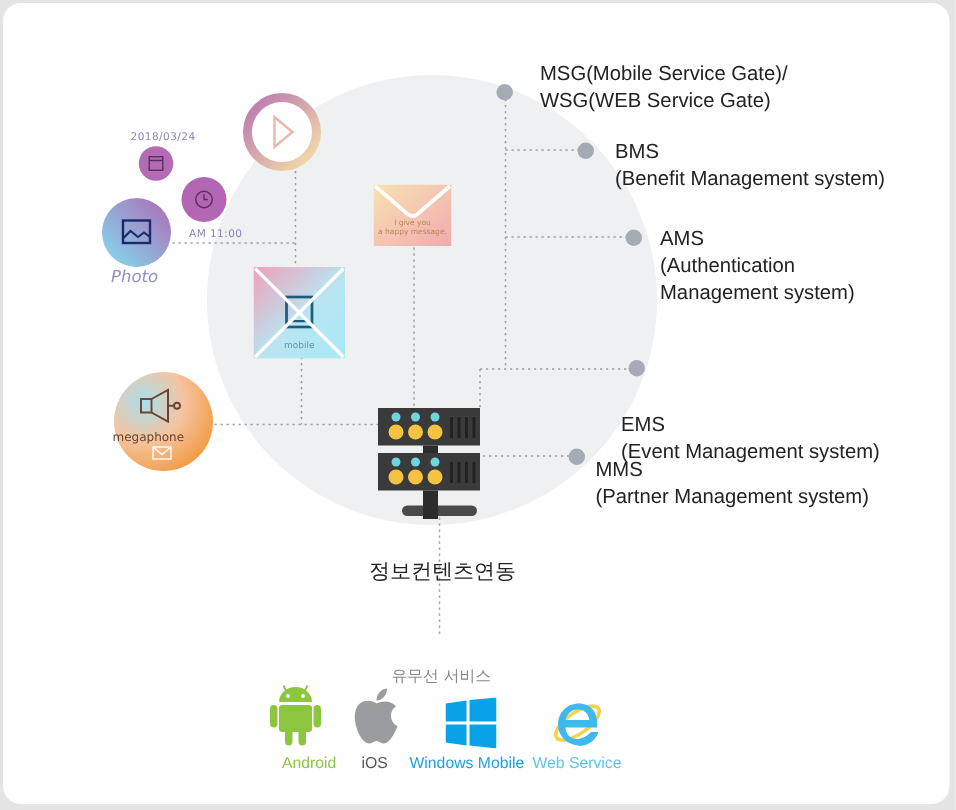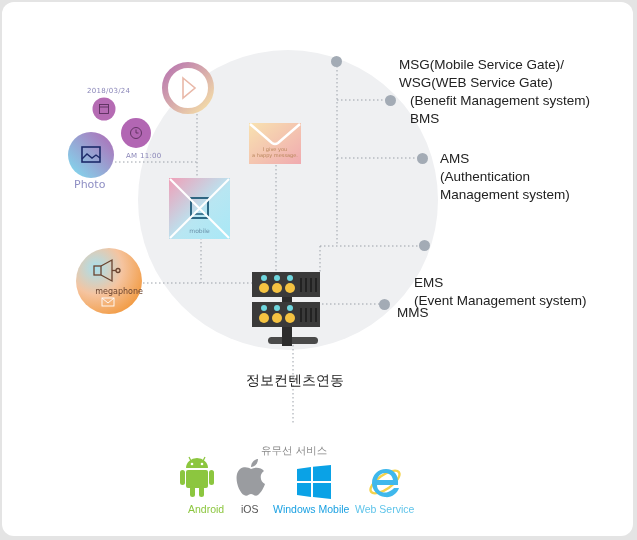--- a/index.html
+++ b/index.html
@@ -4,21 +4,21 @@
 <style>
   html,body{margin:0;padding:0;background:#e4e4e4;}
   body{width:637px;height:540px;position:relative;overflow:hidden;font-family:"DejaVu Sans","Liberation Sans",sans-serif;}
   .frame{position:absolute;left:2px;top:2px;width:631px;height:534px;background:#fff;border-radius:12px;}
   .bigcircle{position:absolute;left:138px;top:50px;width:300px;height:300px;border-radius:50%;background:#eff0f2;}
   svg.lines{position:absolute;left:0;top:0;}
   .abs{position:absolute;}
   .dot{position:absolute;width:11px;height:11px;border-radius:50%;background:#a3abb5;}
   .label{position:absolute;font-family:"Liberation Sans",sans-serif;font-size:13.5px;line-height:18px;color:#222;}
   .date{position:absolute;font-size:7px;color:#8a86b8;letter-spacing:.3px;}
-  .photo-label{position:absolute;font-size:11px;color:#8f8fc4;}
+  .photo-label{position:absolute;font-size:11px;color:#8f8fc4;font-style:italic;}
   .center-title{position:absolute;left:246px;top:372px;font-size:14px;color:#222;}
   .sub-title{position:absolute;left:261px;top:428px;font-size:10.5px;color:#888;margin-top:16px;}
   .os-label{position:absolute;top:503px;font-family:"Liberation Sans",sans-serif;font-size:10.5px;}
 </style>
 </head>
 <body>
 
 <div class="frame"></div>
 <div class="bigcircle"></div>
 
@@ -47,39 +47,40 @@
     <line x1="293" y1="345" x2="293" y2="425"></line>
   </g>
 </svg>
 
 <div class="dot" style="left:331px;top:56px;"></div>
 <div class="dot" style="left:385px;top:95px;"></div>
 <div class="dot" style="left:417px;top:153px;"></div>
 <div class="dot" style="left:419px;top:240px;"></div>
 <div class="dot" style="left:379px;top:299px;"></div>
 
-<div class="label" style="left:360px;top:56px;margin-left:39px;">
+<div class="label" style="left:360px;top:40px;">
   <div>MSG(Mobile Service Gate)/</div>
   <div>WSG(WEB Service Gate)</div>
 </div>
 <div class="label" style="left:410px;top:92px;">
+  <div>BMS</div>
   <div>(Benefit Management system)</div>
-  <div>BMS</div>
 </div>
 <div class="label" style="left:440px;top:150px;">
   <div>AMS</div>
   <div>(Authentication</div>
   <div>Management system)</div>
 </div>
 <div class="label" style="left:414px;top:238px;margin-top:36px;">
   <div>EMS</div>
   <div>(Event Management system)</div>
 </div>
 <div class="label" style="left:397px;top:304px;">
   <div>MMS</div>
+  <div>(Partner Management system)</div>
 </div>
 
 <svg class="abs" style="left:160px;top:60px;" width="56" height="56">
   <defs>
     <linearGradient id="gPlay" x1="0" y1="0" x2="1" y2="1">
       <stop offset="0" stop-color="#b774b0"></stop>
         <stop offset="1" stop-color="#f7e2a7"></stop>
     </linearGradient>
   </defs>
   <circle cx="28" cy="28" r="23" fill="#fff" stroke="url(#gPlay)" stroke-width="6"></circle>
@@ -152,21 +153,21 @@
     </radialGradient>
   </defs>
   <circle cx="34" cy="34" r="33" fill="url(#gMeg)"></circle>
   <rect x="19" y="19" width="7" height="9" fill="none" stroke="#6a4430" stroke-width="1.3"></rect>
   <path d="M26 19 L37 13 L37 34 L26 28" fill="none" stroke="#6a4430" stroke-width="1.3"></path>
   <line x1="37" y1="23.5" x2="41" y2="23.5" stroke="#6a4430" stroke-width="1.3"></line>
   <circle cx="43" cy="23.5" r="2" fill="none" stroke="#6a4430" stroke-width="1.3"></circle>
   <rect x="27" y="51" width="12" height="8" fill="none" stroke="#fff" stroke-width="0.9"></rect>
   <path d="M27 51 L33 56 L39 51" fill="none" stroke="#fff" stroke-width="0.9"></path>
 </svg>
-<div class="abs" style="left:75px;top:287px;width:68px;text-align:right;font-size:8px;color:#6a4430;">megaphone</div>
+<div class="abs" style="left:75px;top:287px;width:68px;text-align:left;font-size:8px;color:#6a4430;">megaphone</div>
 
 <svg class="abs" style="left:250px;top:272px;" width="72" height="74">
   <rect x="2" y="0" width="68" height="25" fill="#3a3a3a"></rect>
   <rect x="2" y="30" width="68" height="25" fill="#3a3a3a"></rect>
   <rect x="32" y="55" width="10" height="12" fill="#2c2c2c"></rect>
   <rect x="18" y="65" width="50" height="7" rx="3.5" fill="#4a4a4a"></rect>
   <rect x="32" y="64" width="10" height="10" fill="#2c2c2c"></rect>
   <g fill="#6fd6de">
       <circle cx="14" cy="6" r="3"></circle>
       <circle cx="27" cy="6" r="3"></circle>

